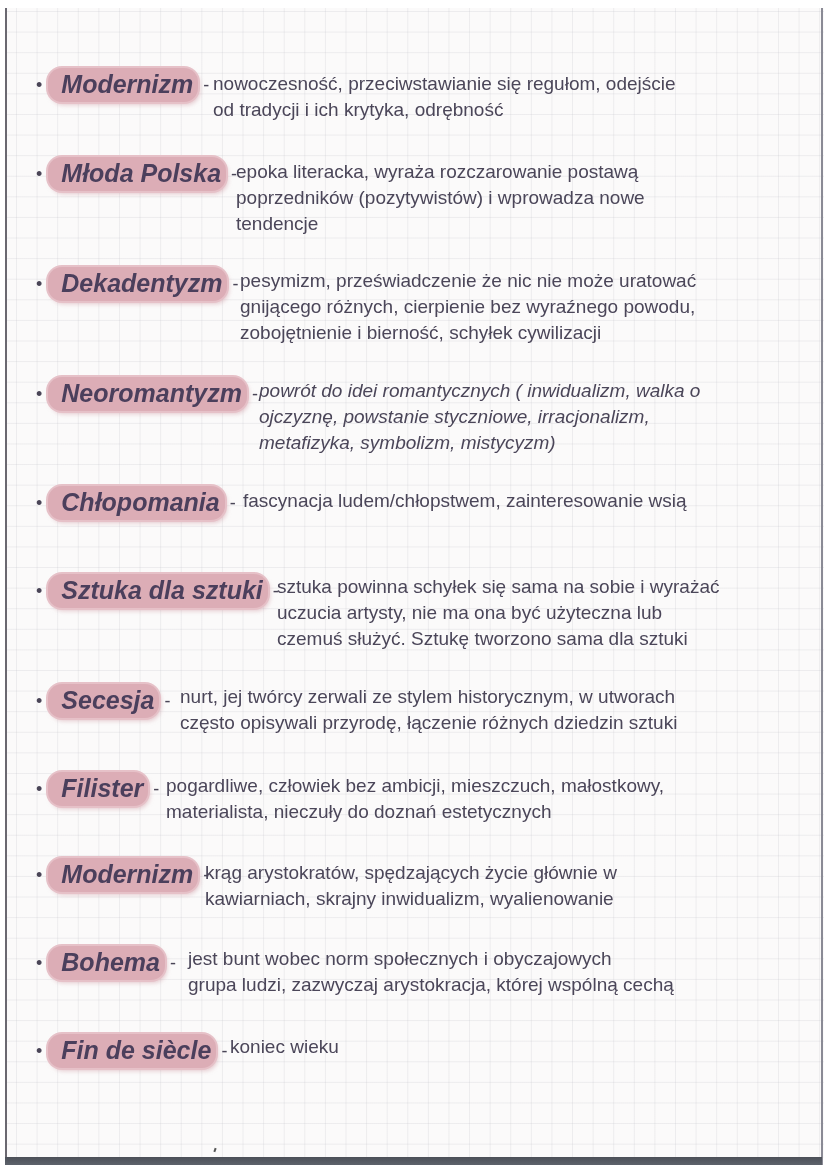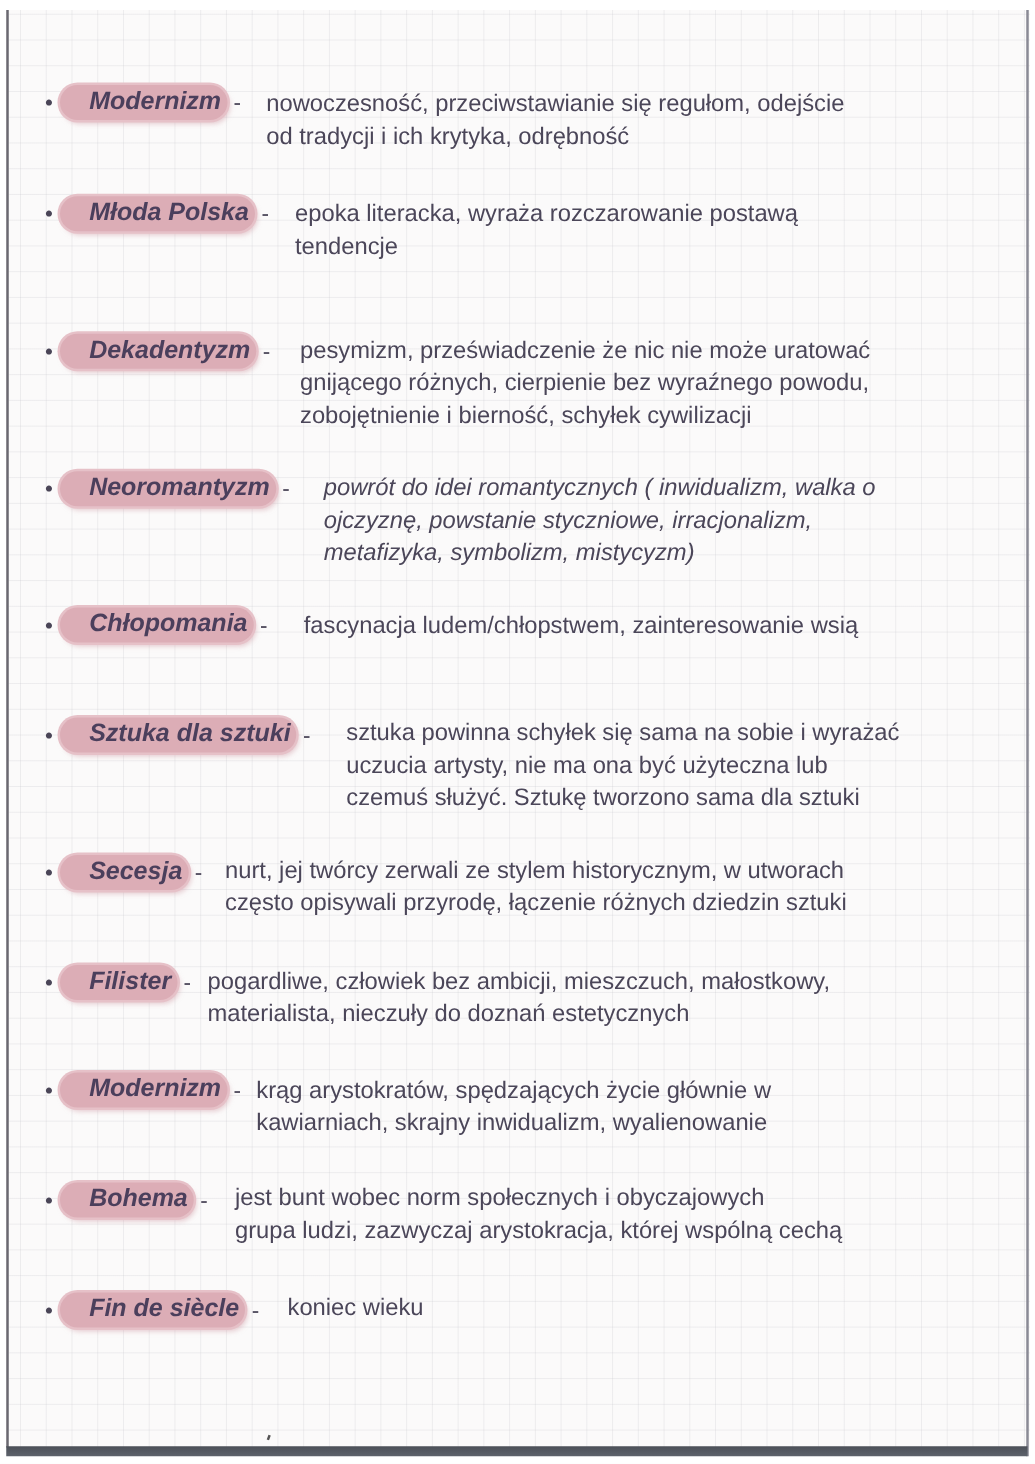--- a/index.html
+++ b/index.html
@@ -25,22 +25,22 @@
     position: absolute; left: 821px; top: 8px; width: 2px; height: 1157px; background: #8a8a95;
   }
   .entry { position: absolute; left: 0; width: 100%; }
   .head {
     position: absolute; display: flex; align-items: center; white-space: nowrap;
   }
   .bullet {
     font-size: 18px; color: #4a4557; margin-right: 6px; line-height: 1;
   }
   .term {
-    position: relative; font-weight: bold; font-style: italic; font-size: 20px;
-    color: #4b3f5c; padding: 2px 5px 3px 23px; border-radius: 14px;
+    position: relative; font-weight: bold; font-style: italic; font-size: 25px;
+    color: #4b3f5c; padding: 2px 5px 3px 13px; border-radius: 14px;
     background: #dcadb6;
     box-shadow: 0 0 0 2px #e6c1c8, 2px 3px 4px rgba(210,160,170,0.55);
   }
   .dash { font-size: 18px; color: #4a4557; margin-left: 5px; }
   .desc {
     position: absolute; font-size: 19px; line-height: 26px; color: #4b4659;
     white-space: nowrap;
   }
   .desc div { height: 26px; }
   .stray { position: absolute; left: 214px; top: 1148px; width: 2px; height: 4px; background: #555; transform: rotate(20deg); }
@@ -66,20 +66,21 @@
 </div>
 
 <div class="entry">
   <div class="head" style="left:36px; top:157px;">
     <span class="bullet">•</span>
     <span class="term">Młoda Polska</span>
     <span class="dash">-</span>
   </div>
   <div class="desc" style="left:236px; top:159px;">
     <div>epoka literacka, wyraża rozczarowanie postawą</div>
+    <div>poprzedników (pozytywistów) i wprowadza nowe</div>
     <div>tendencje</div>
   </div>
 </div>
 
 <div class="entry">
   <div class="head" style="left:36px; top:267px;">
     <span class="bullet">•</span>
     <span class="term">Dekadentyzm</span>
     <span class="dash">-</span>
   </div>

